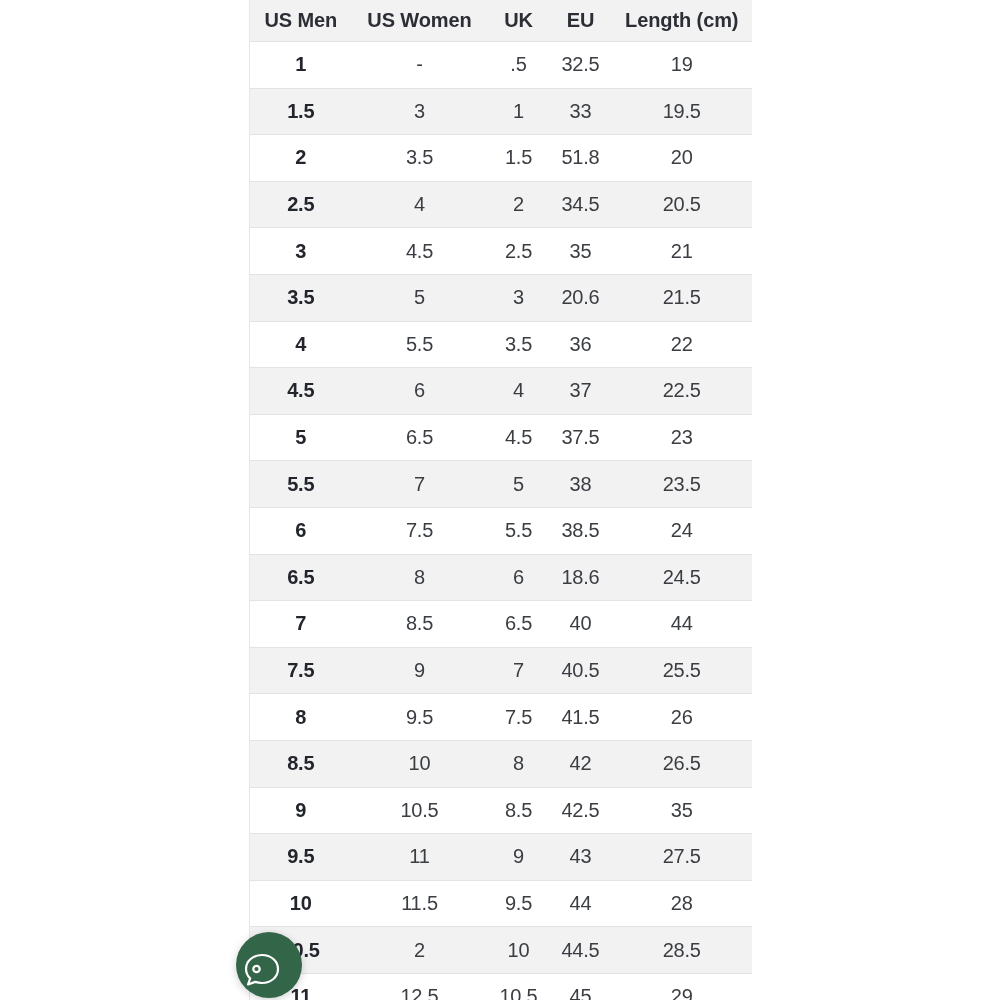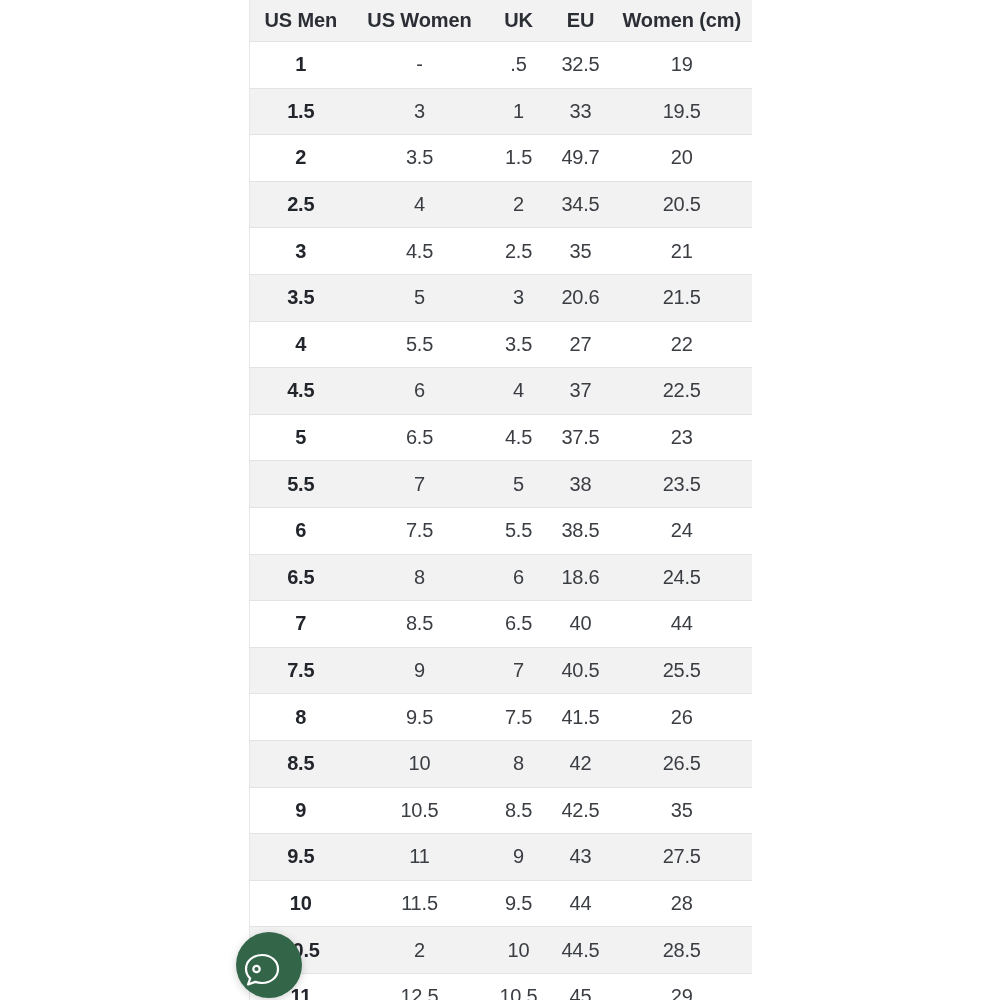--- a/index.html
+++ b/index.html
@@ -113,21 +113,21 @@
         <col class="c-uk">
         <col class="c-eu">
         <col class="c-len">
       </colgroup>
       <thead>
         <tr id="header-row">
             <th>US Men</th>
             <th>US Women</th>
             <th>UK</th>
             <th>EU</th>
-            <th>Women (cm)</th>
+            <th>Length (cm)</th>
           </tr>
       </thead>
       <tbody id="table-body">
           <tr class="row-odd">
             <td class="col-usmen">1</td>
             <td class="col-uswomen">-</td>
             <td class="col-uk">.5</td>
             <td class="col-eu">32.5</td>
             <td class="col-len">19</td>
           </tr>
@@ -135,21 +135,21 @@
             <td class="col-usmen">1.5</td>
             <td class="col-uswomen">3</td>
             <td class="col-uk">1</td>
             <td class="col-eu">33</td>
             <td class="col-len">19.5</td>
           </tr>
           <tr class="row-odd">
             <td class="col-usmen">2</td>
             <td class="col-uswomen">3.5</td>
             <td class="col-uk">1.5</td>
-            <td class="col-eu">49.7</td>
+            <td class="col-eu">51.8</td>
             <td class="col-len">20</td>
           </tr>
           <tr class="row-even">
             <td class="col-usmen">2.5</td>
             <td class="col-uswomen">4</td>
             <td class="col-uk">2</td>
             <td class="col-eu">34.5</td>
             <td class="col-len">20.5</td>
           </tr>
           <tr class="row-odd">
@@ -163,21 +163,21 @@
             <td class="col-usmen">3.5</td>
             <td class="col-uswomen">5</td>
             <td class="col-uk">3</td>
             <td class="col-eu">20.6</td>
             <td class="col-len">21.5</td>
           </tr>
           <tr class="row-odd">
             <td class="col-usmen">4</td>
             <td class="col-uswomen">5.5</td>
             <td class="col-uk">3.5</td>
-            <td class="col-eu">27</td>
+            <td class="col-eu">36</td>
             <td class="col-len">22</td>
           </tr>
           <tr class="row-even">
             <td class="col-usmen">4.5</td>
             <td class="col-uswomen">6</td>
             <td class="col-uk">4</td>
             <td class="col-eu">37</td>
             <td class="col-len">22.5</td>
           </tr>
           <tr class="row-odd">

